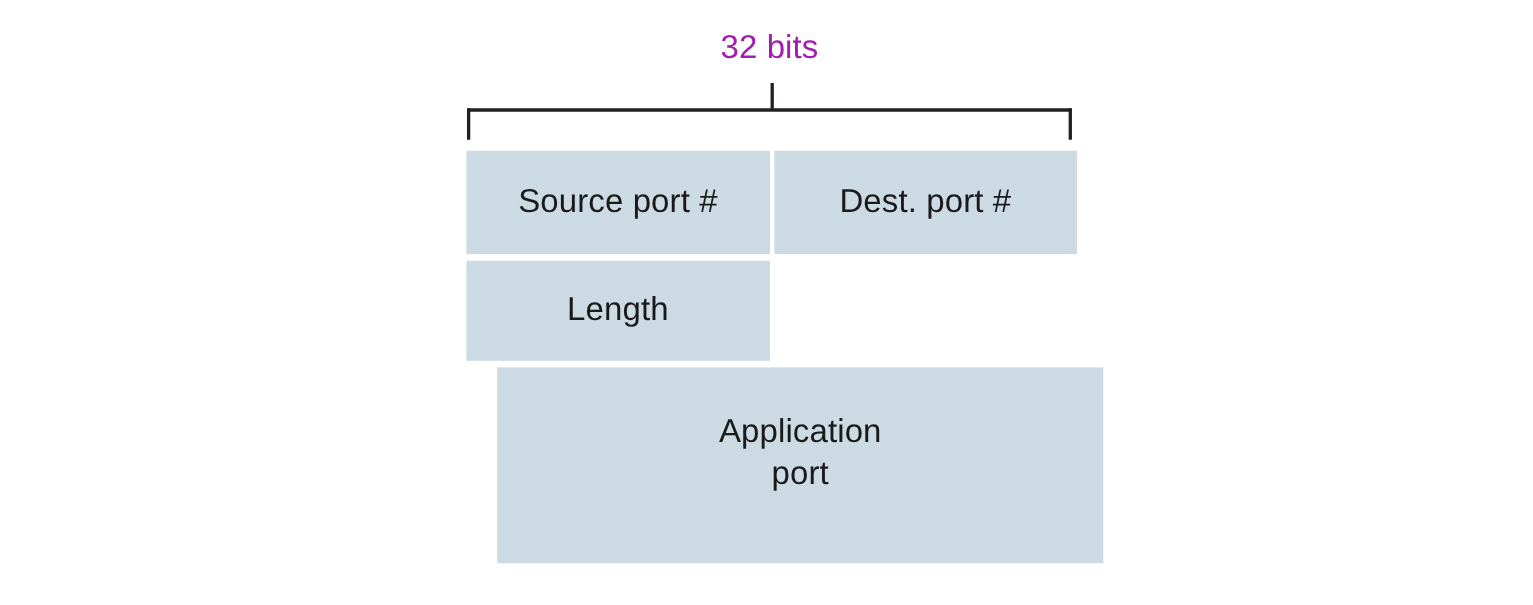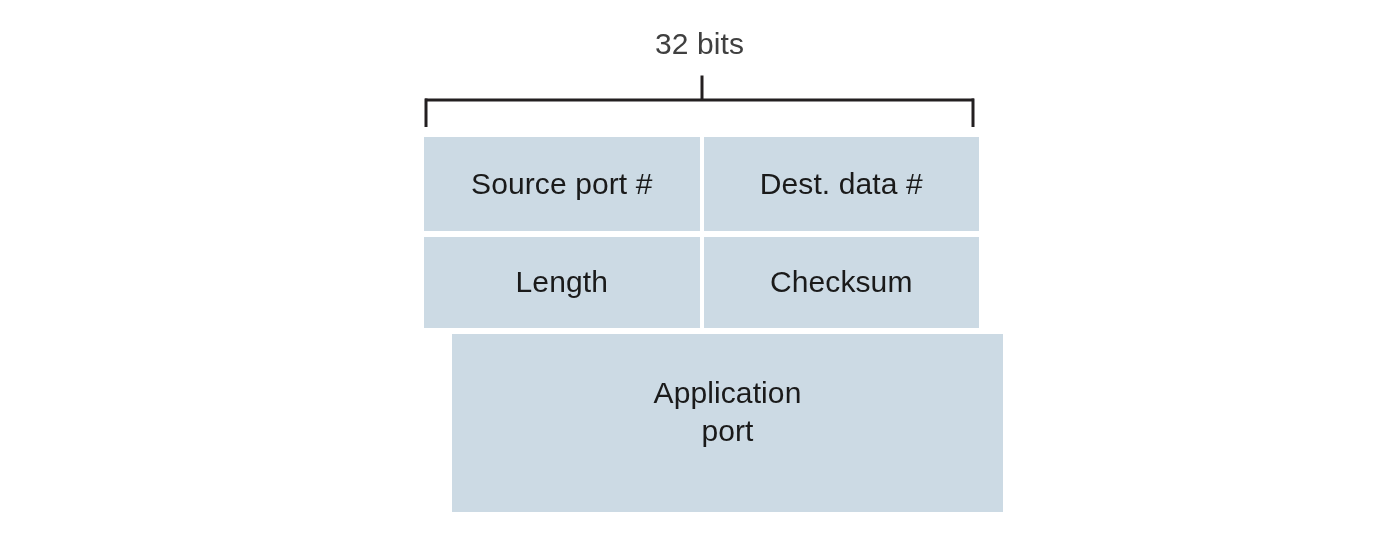--- a/index.html
+++ b/index.html
@@ -21,21 +21,21 @@
 
   
   .width-label {
     position: absolute;
     left: 424px;
     top: 26px;
     width: 551px;
     text-align: center;
     font-size: 30px;
     line-height: 36px;
-    color: #404040;
+    color: #a21caf;
     letter-spacing: 0.1px;
     white-space: nowrap;
   }
   .bracket {
     position: absolute;
     left: 424px;
     top: 74px;
     width: 551px;
     height: 54px;
   }
@@ -102,26 +102,25 @@
       <line x1="2" y1="24.5" x2="2" y2="53" stroke="#231f20" stroke-width="3"></line>
 
       <line x1="549" y1="24.5" x2="549" y2="53" stroke="#231f20" stroke-width="3"></line>
     </svg>
   </div>
 
   <div class="segment">
 
     <div class="seg-row ports">
       <div class="cell half">Source port #</div>
-      <div class="cell half">Dest. data #</div>
+      <div class="cell half">Dest. port #</div>
     </div>
 
     <div class="seg-row meta">
       <div class="cell half">Length</div>
-      <div class="cell half">Checksum</div>
     </div>
 
     <div class="seg-row payload">
       <div class="cell full payload-cell">
         <span class="payload-line">Application</span>
         <span class="payload-line">port</span>
       </div>
     </div>
 
   </div>

